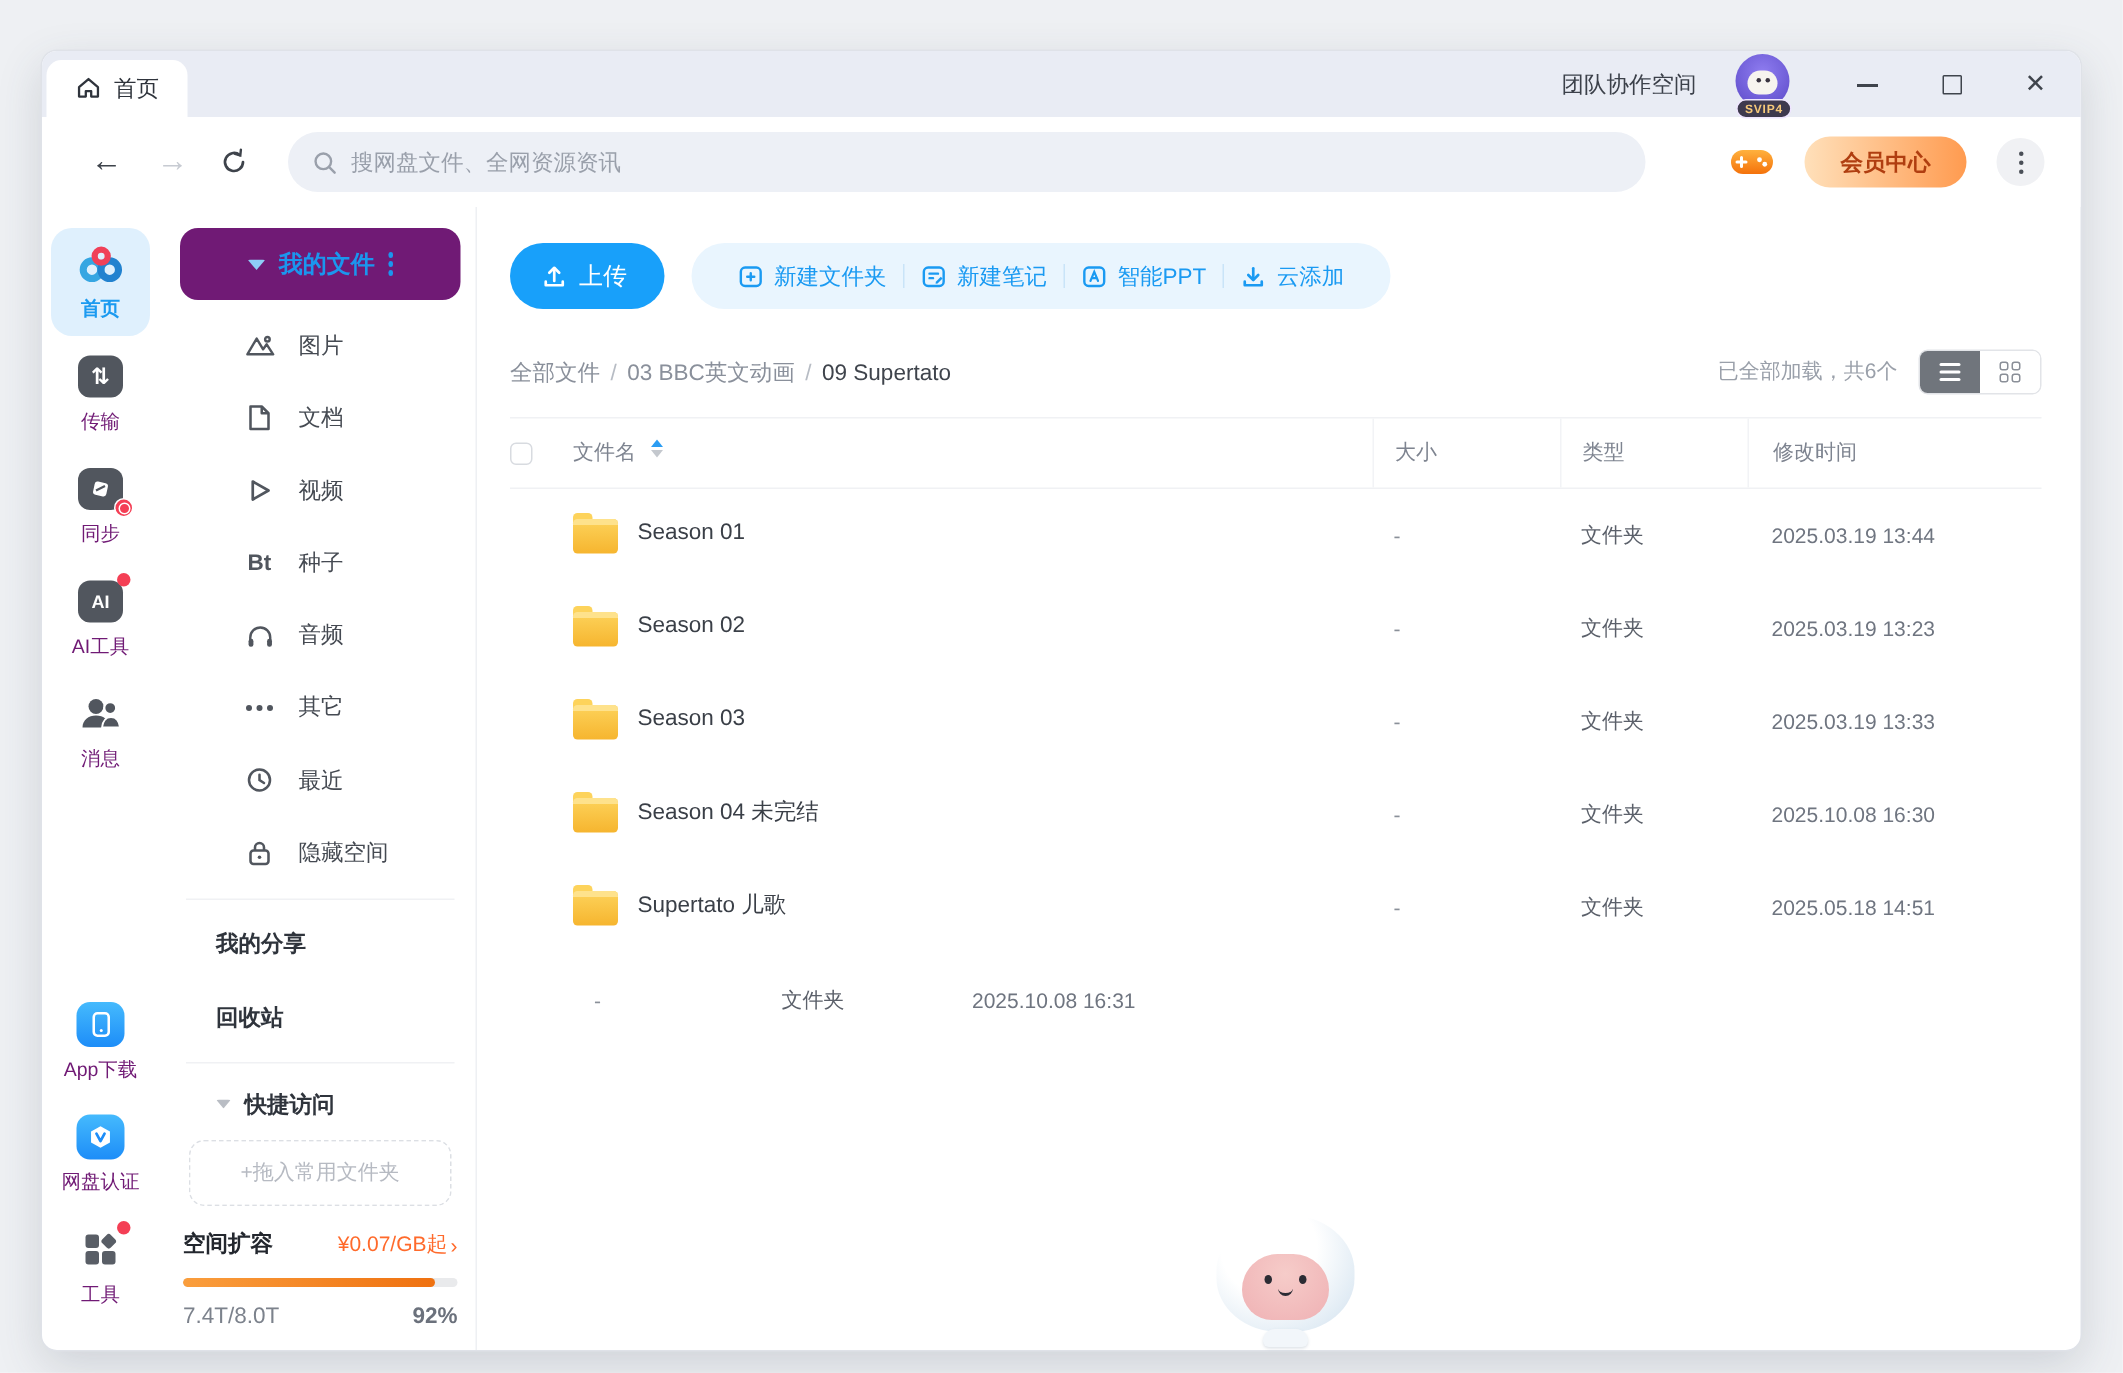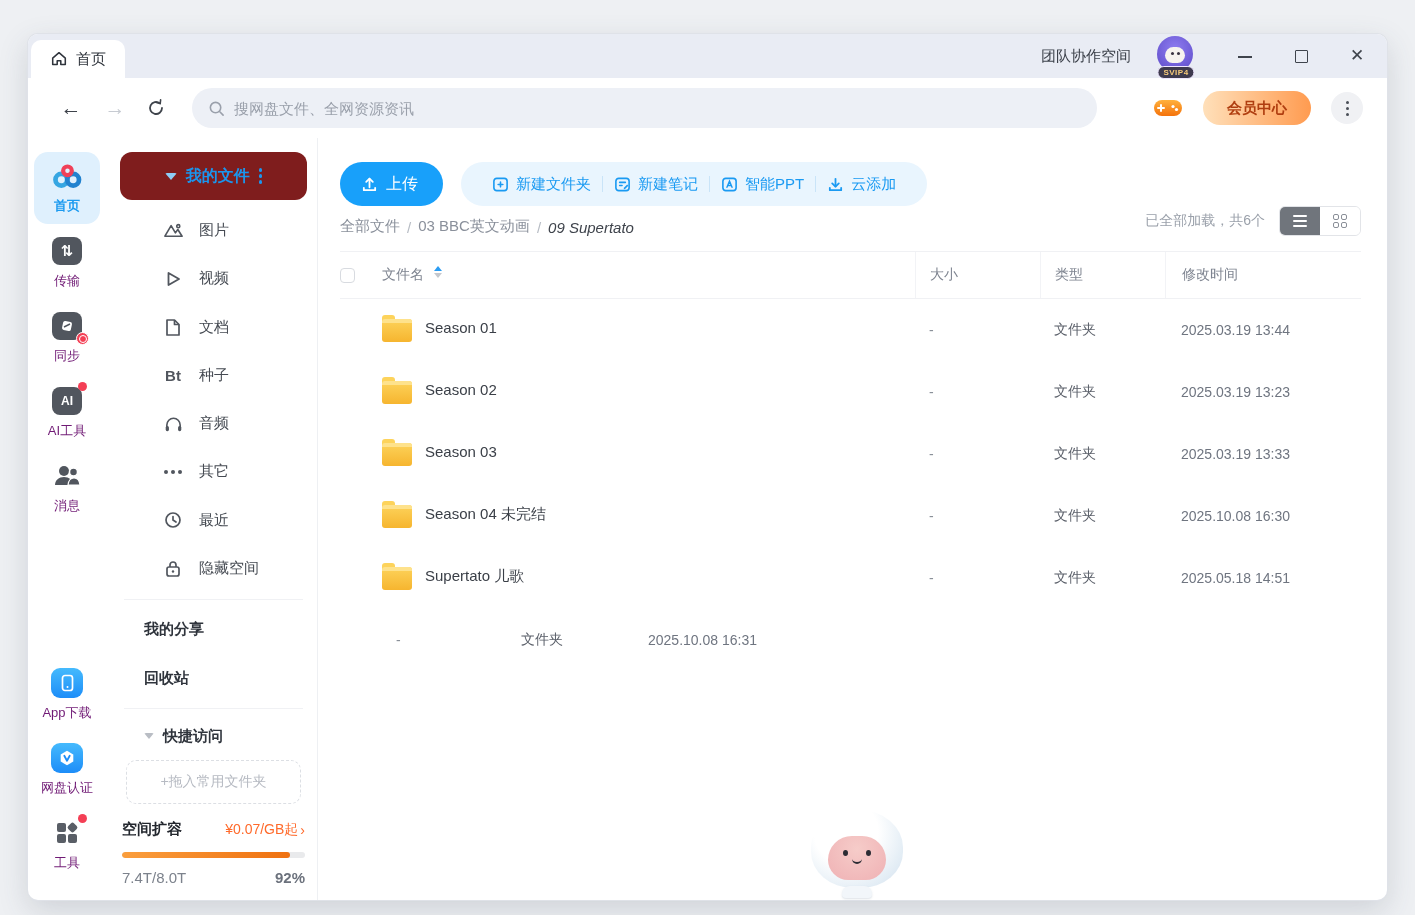--- a/index.html
+++ b/index.html
@@ -69,21 +69,21 @@
               display:flex; align-items:center; justify-content:center; }
   .dot-badge { position:absolute; right:-3px; top:-3px; width:9px; height:9px; border-radius:50%; background:#f43f55; }
   .clock-badge { position:absolute; right:-5px; bottom:-3px; width:13px; height:13px; border-radius:50%;
                  background:#f43f55; border:1.5px solid #fff; display:flex; align-items:center; justify-content:center; }
   .clock-badge::before { content:''; width:6px; height:6px; border:1.2px solid #fff; border-radius:50%; }
   .rail-spacer { flex:1; }
 
   
   .sidebar { width:212px; border-right:1px solid #eef0f3; padding:14px 10px 14px 14px;
              display:flex; flex-direction:column; }
-  .myfiles { height:50px; background:#7f1d1d; border-radius:12px; display:flex; align-items:center;
+  .myfiles { height:50px; background:#701a75; border-radius:12px; display:flex; align-items:center;
              justify-content:center; gap:9px; cursor:pointer; margin-bottom:6px; }
   .myfiles-label { color:#1b96ee; font-size:16px; font-weight:bold; }
   .tri-down { width:0; height:0; border-left:6px solid transparent; border-right:6px solid transparent;
               border-top:7px solid #8ecdf7; border-radius:2px; }
   .vdots { display:flex; flex-direction:column; gap:2.5px; }
   .vdots i { width:3.5px; height:3.5px; border-radius:50%; background:#1b96ee; }
   .side-item { height:50px; display:flex; align-items:center; gap:15px; padding-left:42px;
                font-size:15px; color:#454a52; cursor:pointer; border-radius:10px; }
   .side-icon { width:22px; display:flex; justify-content:center; color:#51565e; }
   .bt-txt { font-size:15px; font-weight:bold; color:#51565e; }
@@ -107,24 +107,24 @@
   
   .main { flex:1; position:relative; padding:24px 26px 0 22px; display:flex; flex-direction:column; }
   .actions { display:flex; gap:18px; align-items:center; }
   .upload-btn { height:44px; padding:0 25px 0 21px; border-radius:22px; background:#18a0fa; color:#fff;
                 font-size:16px; display:flex; align-items:center; gap:8px; cursor:pointer; }
   .action-group { height:44px; background:#e9f5fe; border-radius:22px; display:flex; align-items:center;
                   padding:0 20px; }
   .action { display:flex; align-items:center; gap:7px; color:#1a9af2; font-size:15px; cursor:pointer; padding:0 11px; }
   .action-sep { width:1px; height:16px; background:#c9e4f8; }
 
-  .crumb-row { display:flex; align-items:flex-end; }
+  .crumb-row { display:flex; align-items:center; margin-top:27px; }
   .crumb { font-size:15px; color:#8a909b; cursor:pointer; }
   .crumb-sep { font-size:15px; color:#b7bcc4; margin:0 7px; }
-  .crumb.current { color:#3f444c; cursor:default;font-style:italic; }
+  .crumb.current { color:#3f444c; cursor:default; }
   .crumb-right { margin-left:auto; display:flex; align-items:center; gap:14px; }
   .loaded-text { font-size:14px; color:#9aa0aa; }
   .view-toggle { display:flex; border:1px solid #e2e4e8; border-radius:6px; overflow:hidden; height:30px; }
   .vt-seg { width:40px; display:flex; align-items:center; justify-content:center; cursor:pointer; background:#fff; }
   .vt-seg.active { background:#70757c; }
   .vt-list { display:flex; flex-direction:column; gap:3px; }
   .vt-list i { width:14px; height:2px; background:#fff; border-radius:1px; }
   .vt-grid { width:14px; height:14px; display:grid; grid-template-columns:1fr 1fr; gap:2px; }
   .vt-grid i { border:1.5px solid #8a8f98; border-radius:2px; }
 
@@ -343,34 +343,34 @@
         <span class="side-icon">
           <svg width="21" height="18" viewBox="0 0 22 18" fill="none" stroke="#51565e" stroke-width="1.7" stroke-linejoin="round">
             <path d="M2 15.5 L8.5 4.5 L13 12 L15.5 8.5 L20 15.5 Z"></path>
               <circle cx="16" cy="5" r="1.6"></circle>
           </svg>
         </span>
         <span>图片</span>
       </div>
       <div class="side-item">
         <span class="side-icon">
-          <svg width="17" height="18" viewBox="0 0 17 18" fill="none" stroke="#51565e" stroke-width="1.8" stroke-linejoin="round">
-            <path d="M3.5 3 L14 9 L3.5 15 Z"></path>
-          </svg>
-        </span>
-        <span>视频</span>
-      </div>
-      <div class="side-item">
-        <span class="side-icon">
           <svg width="16" height="19" viewBox="0 0 16 19" fill="none" stroke="#51565e" stroke-width="1.7" stroke-linejoin="round">
             <path d="M2 2 H9.5 L14 6.5 V17 H2 Z"></path>
               <path d="M9.5 2 V6.5 H14"></path>
           </svg>
         </span>
         <span>文档</span>
+      </div>
+      <div class="side-item">
+        <span class="side-icon">
+          <svg width="17" height="18" viewBox="0 0 17 18" fill="none" stroke="#51565e" stroke-width="1.8" stroke-linejoin="round">
+            <path d="M3.5 3 L14 9 L3.5 15 Z"></path>
+          </svg>
+        </span>
+        <span>视频</span>
       </div>
       <div class="side-item">
         <span class="side-icon">
             <span class="bt-txt">Bt</span>
           </span>
         <span>种子</span>
       </div>
       <div class="side-item">
         <span class="side-icon">
           <svg width="19" height="18" viewBox="0 0 20 18" fill="none" stroke="#51565e" stroke-width="1.7" stroke-linecap="round">

